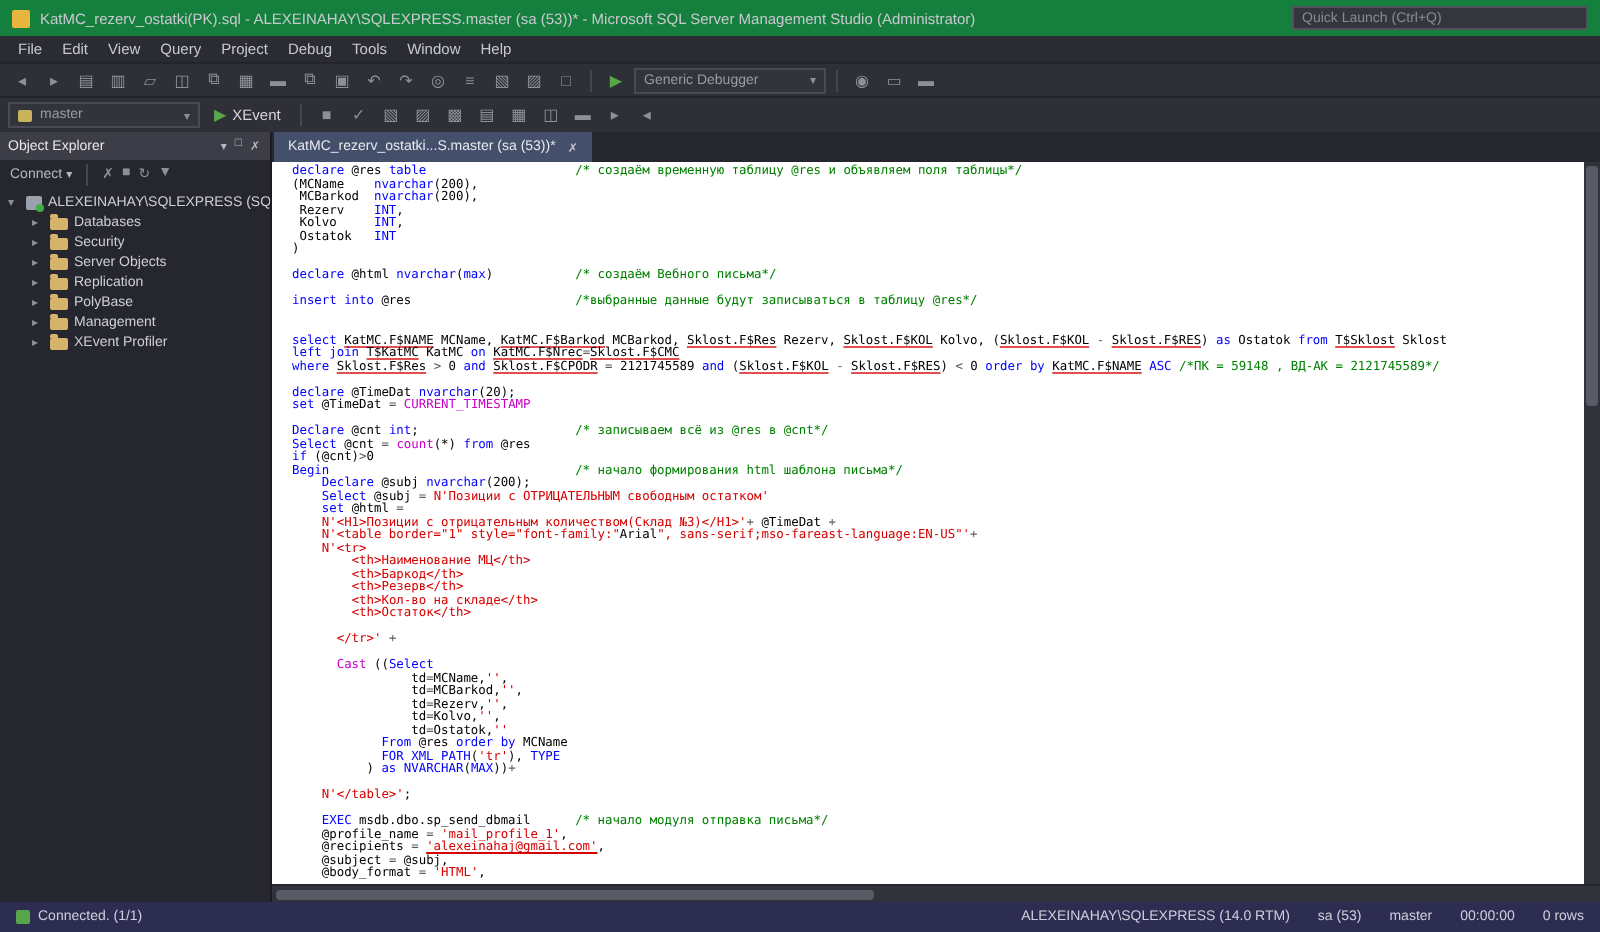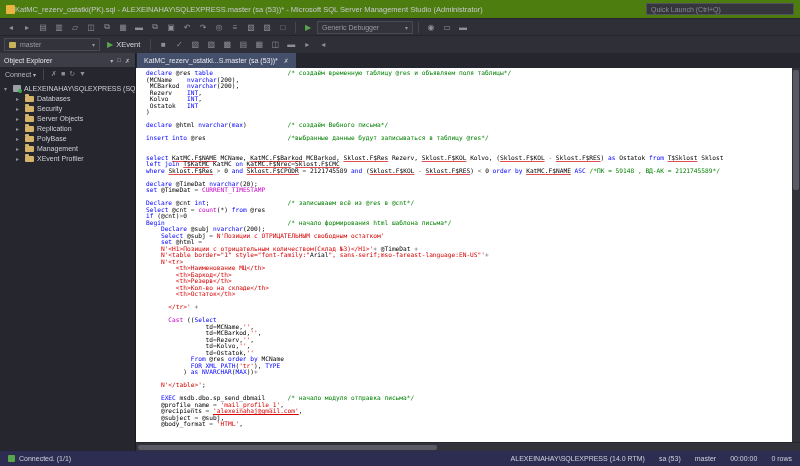--- a/index.html
+++ b/index.html
@@ -1,21 +1,21 @@
 <!DOCTYPE html>
 <html><head>
 <meta charset="utf-8">
 <style>
   *{margin:0;padding:0;box-sizing:border-box;}
   html,body{width:800px;height:466px;overflow:hidden;}
   body{font-family:"Liberation Sans",sans-serif;background:#2b2b33;}
   .app{width:800px;height:466px;display:flex;flex-direction:column;background:#2b2b33;color:#c8c8cf;}
 
   
-  .titlebar{height:18px;display:flex;align-items:center;padding:0 6px;background:#4d7c0f;font-size:7.5px;white-space:nowrap;}
+  .titlebar{height:18px;display:flex;align-items:center;gap:5px;padding:0 6px;background:#15803d;font-size:7.5px;white-space:nowrap;}
   .app-icon{width:9px;height:9px;background:#e8b63f;border-radius:1px;flex:0 0 auto;}
   .title-text{overflow:hidden;text-overflow:ellipsis;}
   .quick-launch{margin-left:auto;width:148px;height:12px;background:#35353e;border:1px solid #52525c;color:#8a8a93;font-size:7px;display:flex;align-items:center;padding:0 4px;flex:0 0 auto;}
 
   
   .menubar{height:13px;display:flex;align-items:center;padding:0 4px;font-size:7.5px;background:#2b2b33;}
   .menu-item{padding:1px 5px;cursor:default;}
 
   
   .toolbar{display:flex;align-items:center;gap:2px;padding:0 4px;background:#2f2f38;border-top:1px solid #24242b;}
@@ -80,20 +80,31 @@
 <div class="app">
 
   <header class="titlebar">
     <span class="app-icon"></span>
     <span class="title-text">KatMC_rezerv_ostatki(PK).sql - ALEXEINAHAY\SQLEXPRESS.master (sa (53))* - Microsoft SQL Server Management Studio (Administrator)</span>
     <span class="quick-launch">
       <span>Quick Launch (Ctrl+Q)</span>
     </span>
   </header>
 
+  <nav class="menubar" id="menubar">
+      <span class="menu-item">File</span>
+      <span class="menu-item">Edit</span>
+      <span class="menu-item">View</span>
+      <span class="menu-item">Query</span>
+      <span class="menu-item">Project</span>
+      <span class="menu-item">Debug</span>
+      <span class="menu-item">Tools</span>
+      <span class="menu-item">Window</span>
+      <span class="menu-item">Help</span>
+    </nav>
 
   <div class="toolbar t1">
     <span id="t1-icons-a" style="display:flex;align-items:center;gap:2px;">
         <span class="tbicon">◂</span>
         <span class="tbicon">▸</span>
         <span class="tbicon">▤</span>
         <span class="tbicon">▥</span>
         <span class="tbicon">▱</span>
         <span class="tbicon">◫</span>
         <span class="tbicon">⧉</span>

